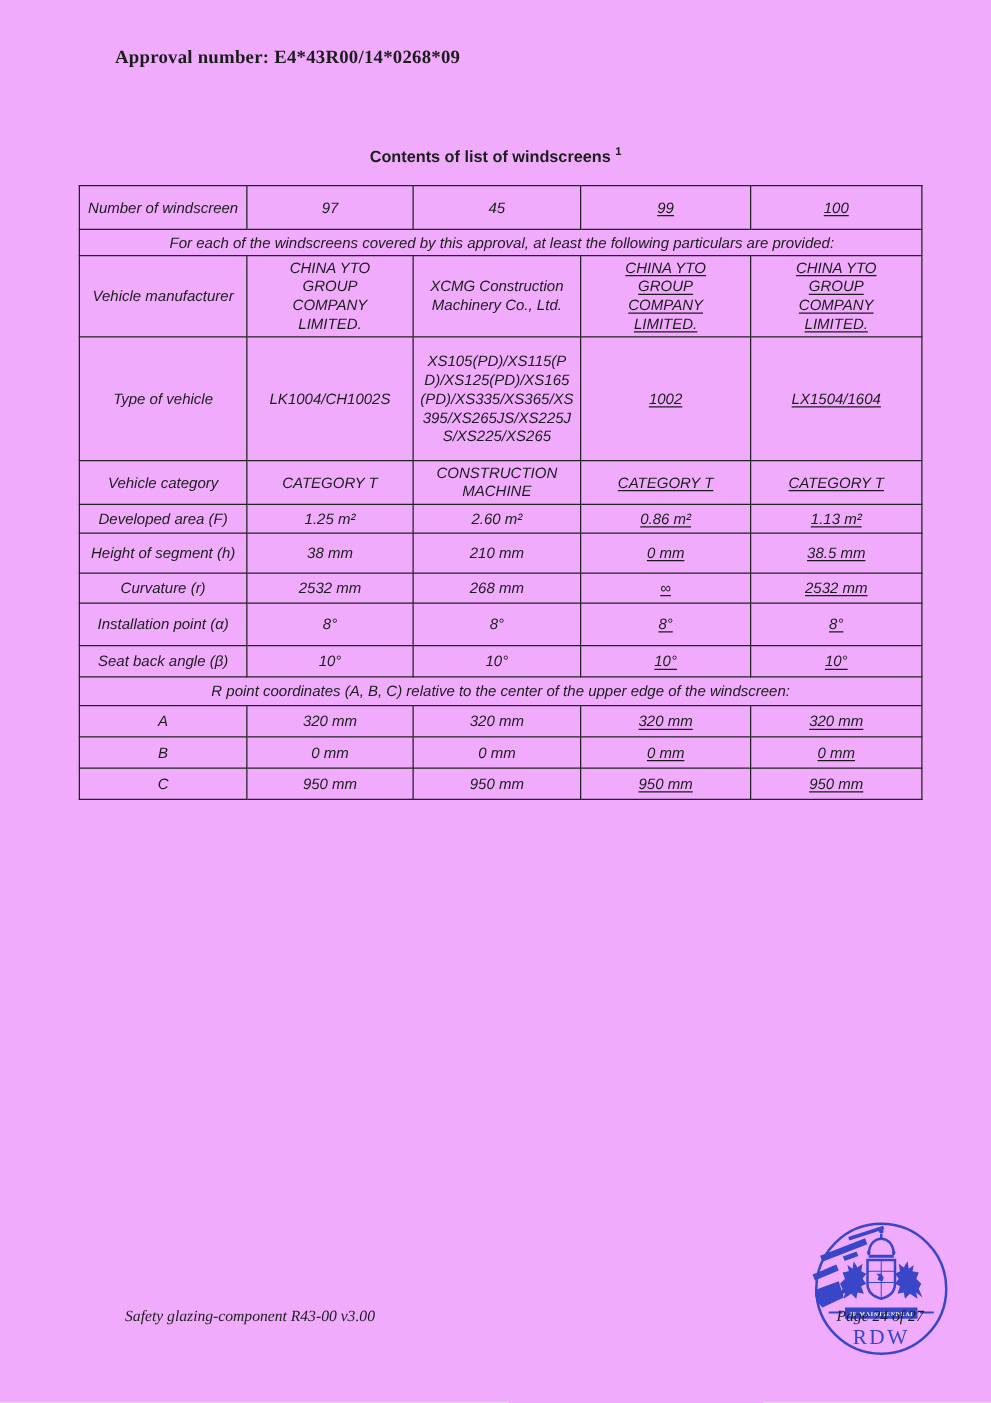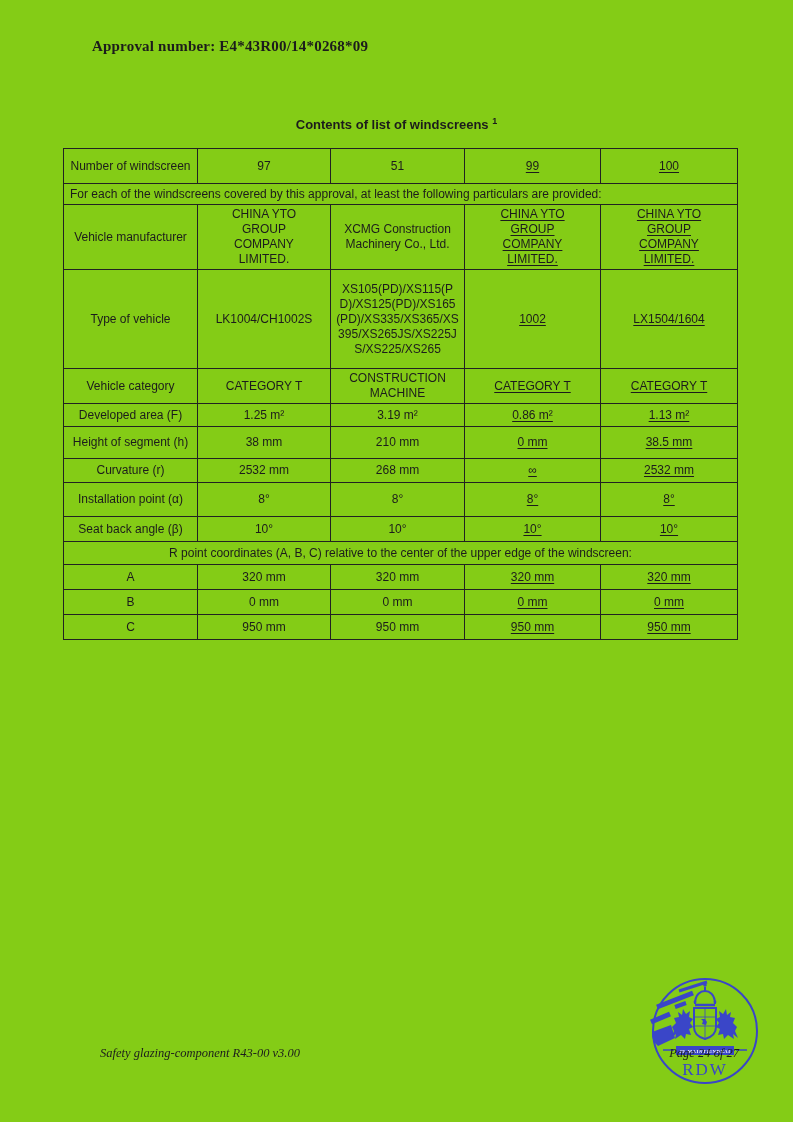--- a/index.html
+++ b/index.html
@@ -1,33 +1,33 @@
 <!DOCTYPE html>
 <html><head>
 <meta charset="utf-8">
 <style>
   html,body{margin:0;padding:0;background:#e8e8e8;}
   .page{
-    position:relative;width:793px;height:1122px;margin:0 auto;background:#84cc16;
+    position:relative;width:793px;height:1122px;margin:0 auto;background:#f0abfc;
     font-family:"Liberation Sans", sans-serif;color:#1c1c1c;overflow:hidden;
   }
   .approval{
     position:absolute;left:92px;top:38px;
     font-family:"Liberation Serif", serif;font-weight:bold;font-size:15px;letter-spacing:.2px;
   }
   .title1{position:absolute;left:0;top:91px;width:100%;text-align:center;font-weight:bold;font-size:13px;}
   .title2{position:absolute;left:0;top:116px;width:100%;text-align:center;font-weight:bold;font-size:13px;}
   .title2 sup{font-size:9px;}
   .tblwrap{position:absolute;left:63px;top:148px;}
-  table{border-collapse:collapse;table-layout:fixed;width:674px;}
+  table{border-collapse:collapse;table-layout:fixed;width:674px;font-style:italic;}
   td{
     border:1px solid #222;padding:2px 4px;text-align:center;vertical-align:middle;
     font-size:12px;line-height:1.25;color:#1c1c1c;overflow:hidden;
   }
-  td.left{text-align:left;padding-left:6px;}
+  td.left{text-align:center;padding-left:6px;}
   .ul{text-decoration:underline;text-underline-offset:2px;}
   .pre{white-space:pre-line;}
   .ba{word-break:break-all;}
   tr.rh1 td{height:30px}
   tr.rh2 td{height:16px}
   tr.rh3 td{height:59px}
   tr.rh4 td{height:94px}
   tr.rh5 td{height:29px}
   tr.rh6 td{height:18px}
   tr.rh7 td{height:27px}
@@ -64,21 +64,21 @@
         <col style="width:134px">
           <col style="width:133px">
           <col style="width:134px">
           <col style="width:136px">
           <col style="width:137px">
       </colgroup>
       <tbody>
         <tr class="rh1">
           <td>Number of windscreen</td>
           <td>97</td>
-          <td>51</td>
+          <td>45</td>
           <td class="ul">99</td>
           <td class="ul">100</td>
         </tr>
         <tr class="rh2">
           <td class="left" colspan="5">For each of the windscreens covered by this approval, at least the following particulars are provided:</td>
         </tr>
         <tr class="rh3">
           <td>Vehicle manufacturer</td>
           <td class="pre">CHINA YTO
 GROUP
@@ -104,21 +104,21 @@
         <tr class="rh5">
           <td>Vehicle category</td>
           <td>CATEGORY T</td>
           <td>CONSTRUCTION MACHINE</td>
           <td class="ul">CATEGORY T</td>
           <td class="ul">CATEGORY T</td>
         </tr>
         <tr class="rh6">
           <td>Developed area (F)</td>
           <td>1.25 m²</td>
-          <td>3.19 m²</td>
+          <td>2.60 m²</td>
           <td class="ul">0.86 m²</td>
           <td class="ul">1.13 m²</td>
         </tr>
         <tr class="rh7">
           <td>Height of segment (h)</td>
           <td>38 mm</td>
           <td>210 mm</td>
           <td class="ul">0 mm</td>
           <td class="ul">38.5 mm</td>
         </tr>

